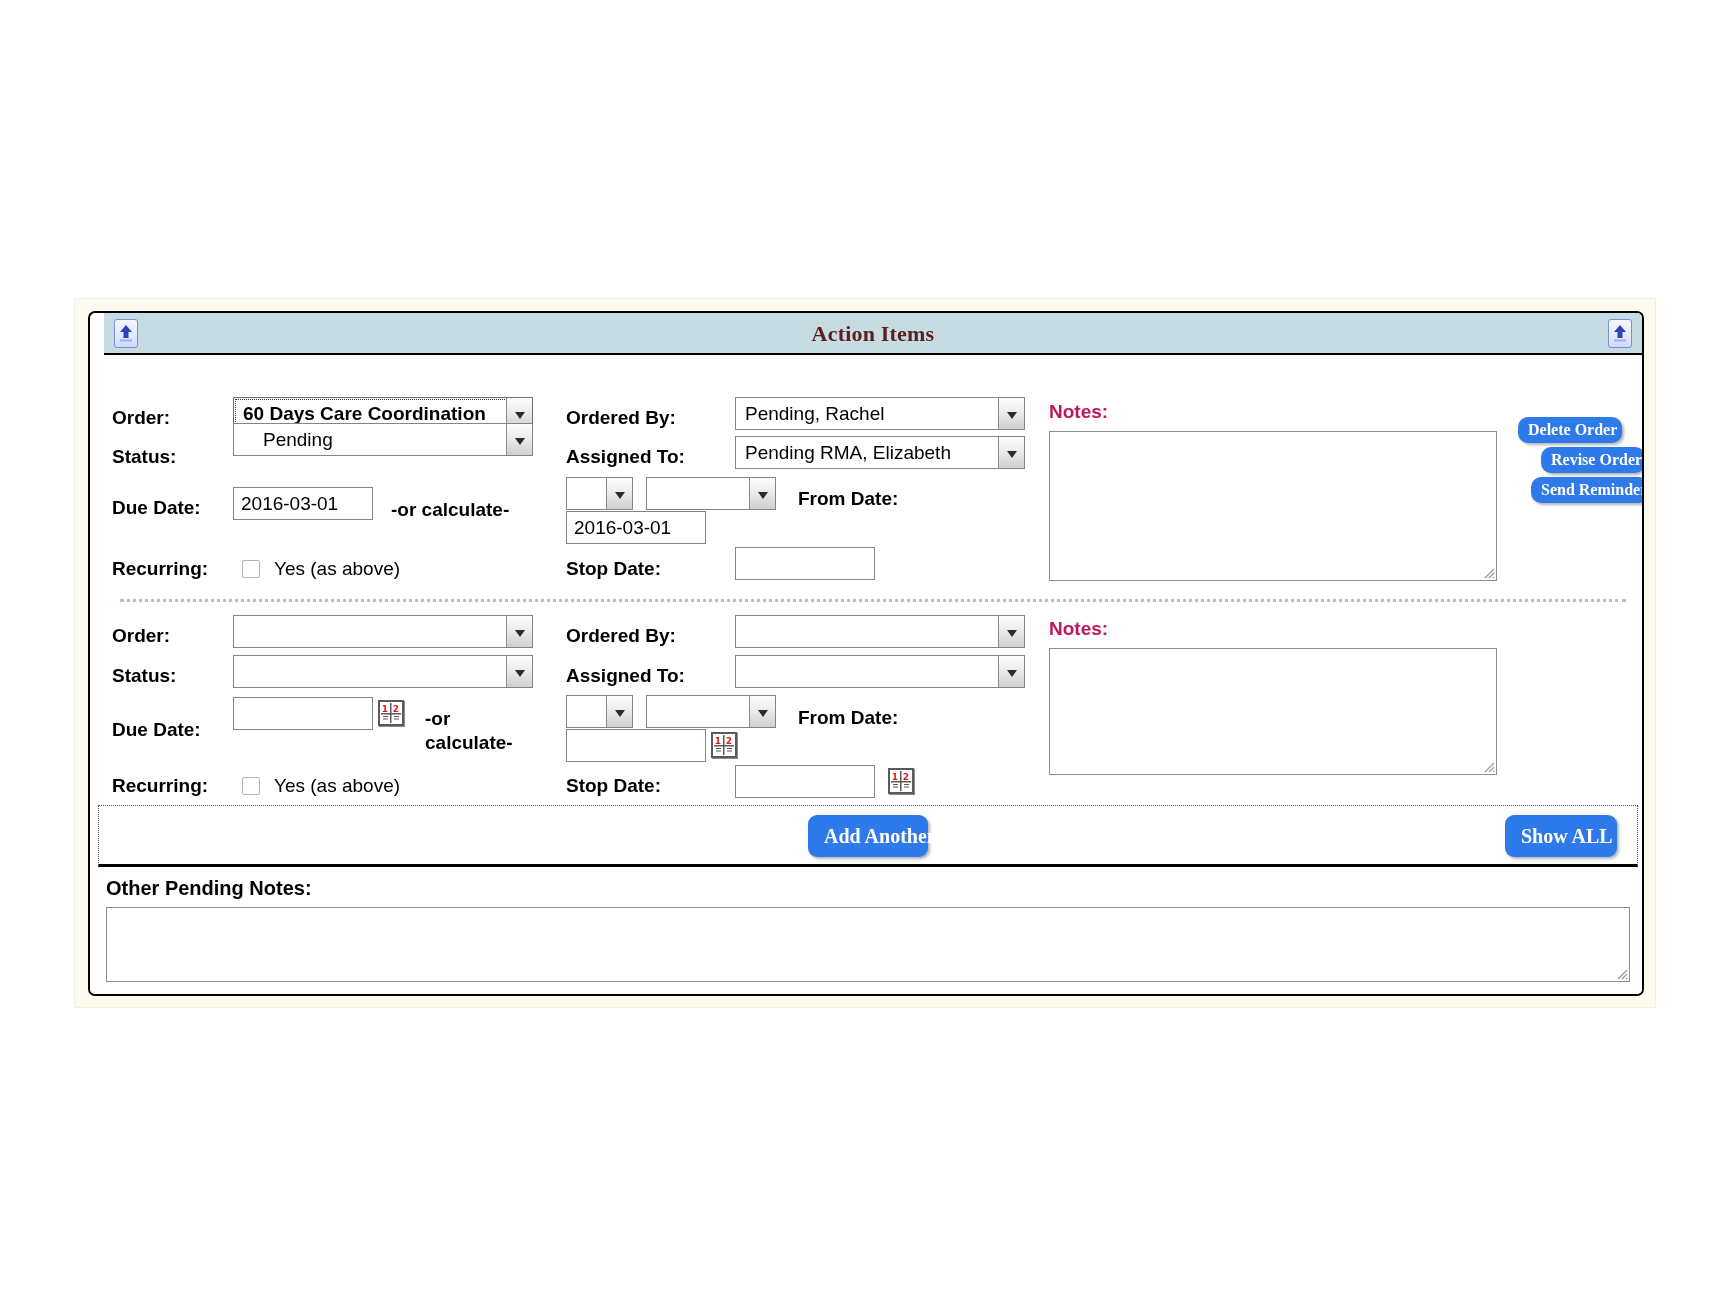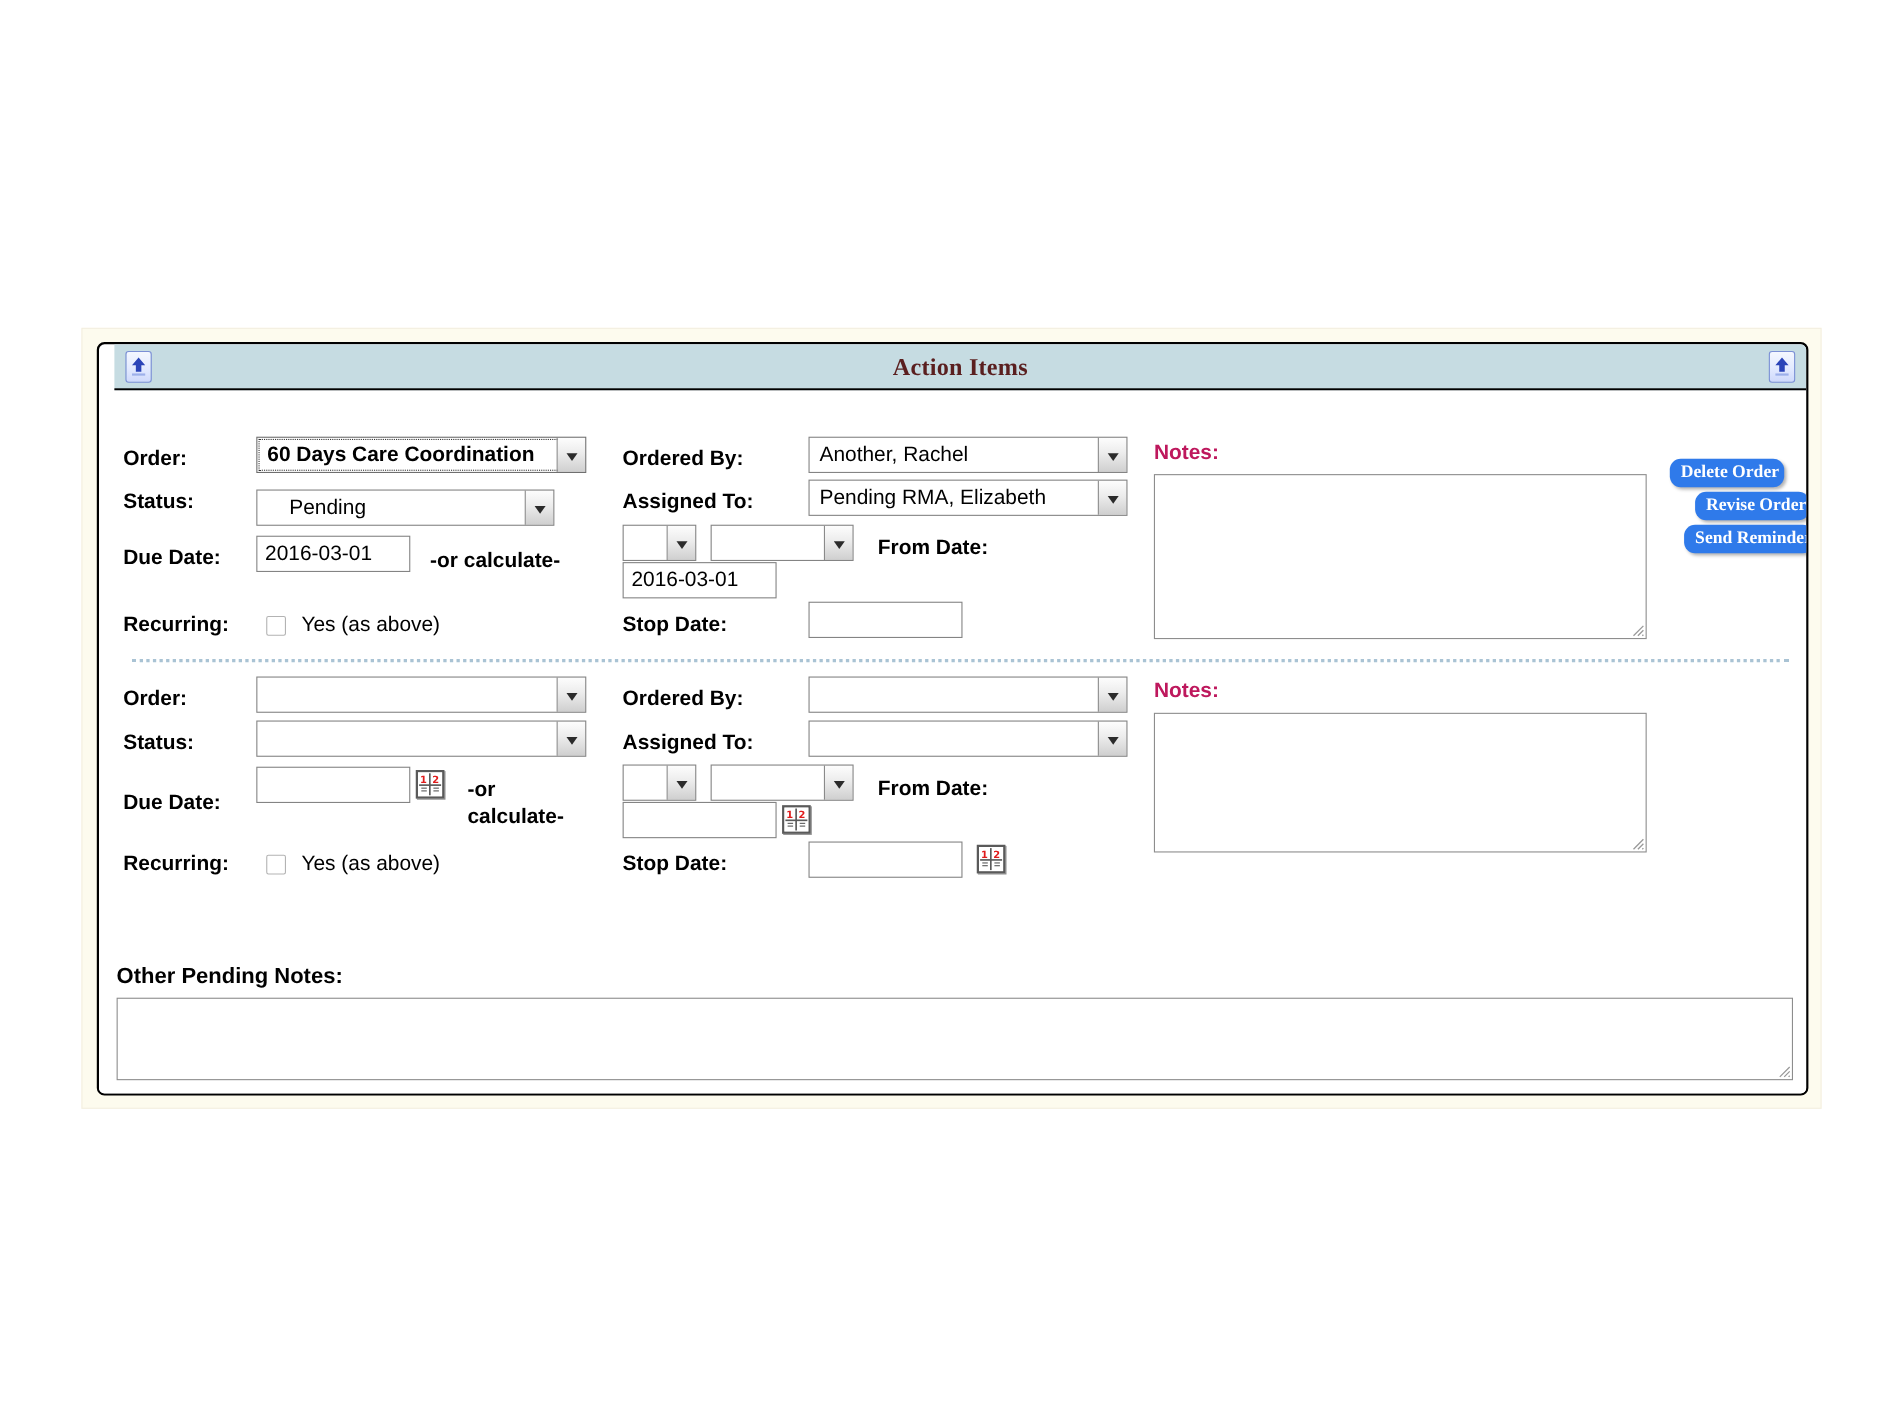--- a/index.html
+++ b/index.html
@@ -280,38 +280,38 @@
 
         <div>
 
           <div class="lbl" style="left:22px; top:52px;">Order:</div>
           <div class="sel focused" style="left:143px; top:42px; width:300px;font-weight:bold;">
             <span>60 Days Care Coordination</span>
             <span class="arrowbox"></span>
           </div>
 
           <div class="lbl" style="left:22px; top:91px;">Status:</div>
-          <div class="sel" style="left:143px; top:90px; width:271px;padding-left:29px;">
+          <div class="sel" style="left:143px; top:68px; width:300px;padding-left:29px;">
             <span>Pending</span>
             <span class="arrowbox"></span>
           </div>
 
           <div class="lbl" style="left:22px; top:142px;">Due Date:</div>
           <div class="txt" style="left:143px; top:132px; width:140px;">
             <span>2016-03-01</span>
           </div>
           <div class="lbl" style="left:301px; top:144px;">-or calculate-</div>
 
           <div class="lbl" style="left:22px; top:203px;">Recurring:</div>
           <div class="chk" style="left:152px; top:205px;"></div>
           <div class="lbl" style="left:184px; top:203px; font-weight:normal;">Yes (as above)</div>
 
           <div class="lbl" style="left:476px; top:52px;">Ordered By:</div>
           <div class="sel" style="left:645px; top:42px; width:290px;">
-            <span>Another, Rachel</span>
+            <span>Pending, Rachel</span>
             <span class="arrowbox"></span>
           </div>
 
           <div class="lbl" style="left:476px; top:91px;">Assigned To:</div>
           <div class="sel" style="left:645px; top:81px; width:290px;">
             <span>Pending RMA, Elizabeth</span>
             <span class="arrowbox"></span>
           </div>
 
           <div class="sel" style="left:476px; top:122px; width:67px;">
@@ -442,20 +442,24 @@
 
           <div class="notes-label" style="left:959px; top:263px;">Notes:</div>
           <div class="notes-area" style="left:959px; top:293px; width:448px; height:127px;">
             <span></span>
             <svg class="grip" viewBox="0 0 15 15">
               <path d="M14 5 L5 14 M14 9 L9 14 M14 13 L13 14" stroke="#9a9a9a" stroke-width="1.2" fill="none"></path>
             </svg>
           </div>
         </div>
 
+        <div class="actions-bar" style="left:8px; top:450px; width:1540px; height:62px;">
+          <div class="pill big" style="left:0; right:0; margin:0 auto; position:absolute; top:9px; width:120px;">Add Another</div>
+          <div class="pill big" style="right:20px; top:9px; width:112px;">Show ALL</div>
+        </div>
 
         <div class="lbl" style="left:16px; top:522px; font-size:20px;">Other Pending Notes:</div>
         <div class="bottom-notes" style="left:16px; top:552px; width:1524px; height:75px;">
           <span></span>
           <svg class="grip" viewBox="0 0 15 15">
             <path d="M14 5 L5 14 M14 9 L9 14 M14 13 L13 14" stroke="#9a9a9a" stroke-width="1.2" fill="none"></path>
           </svg>
         </div>
 
       </div>

